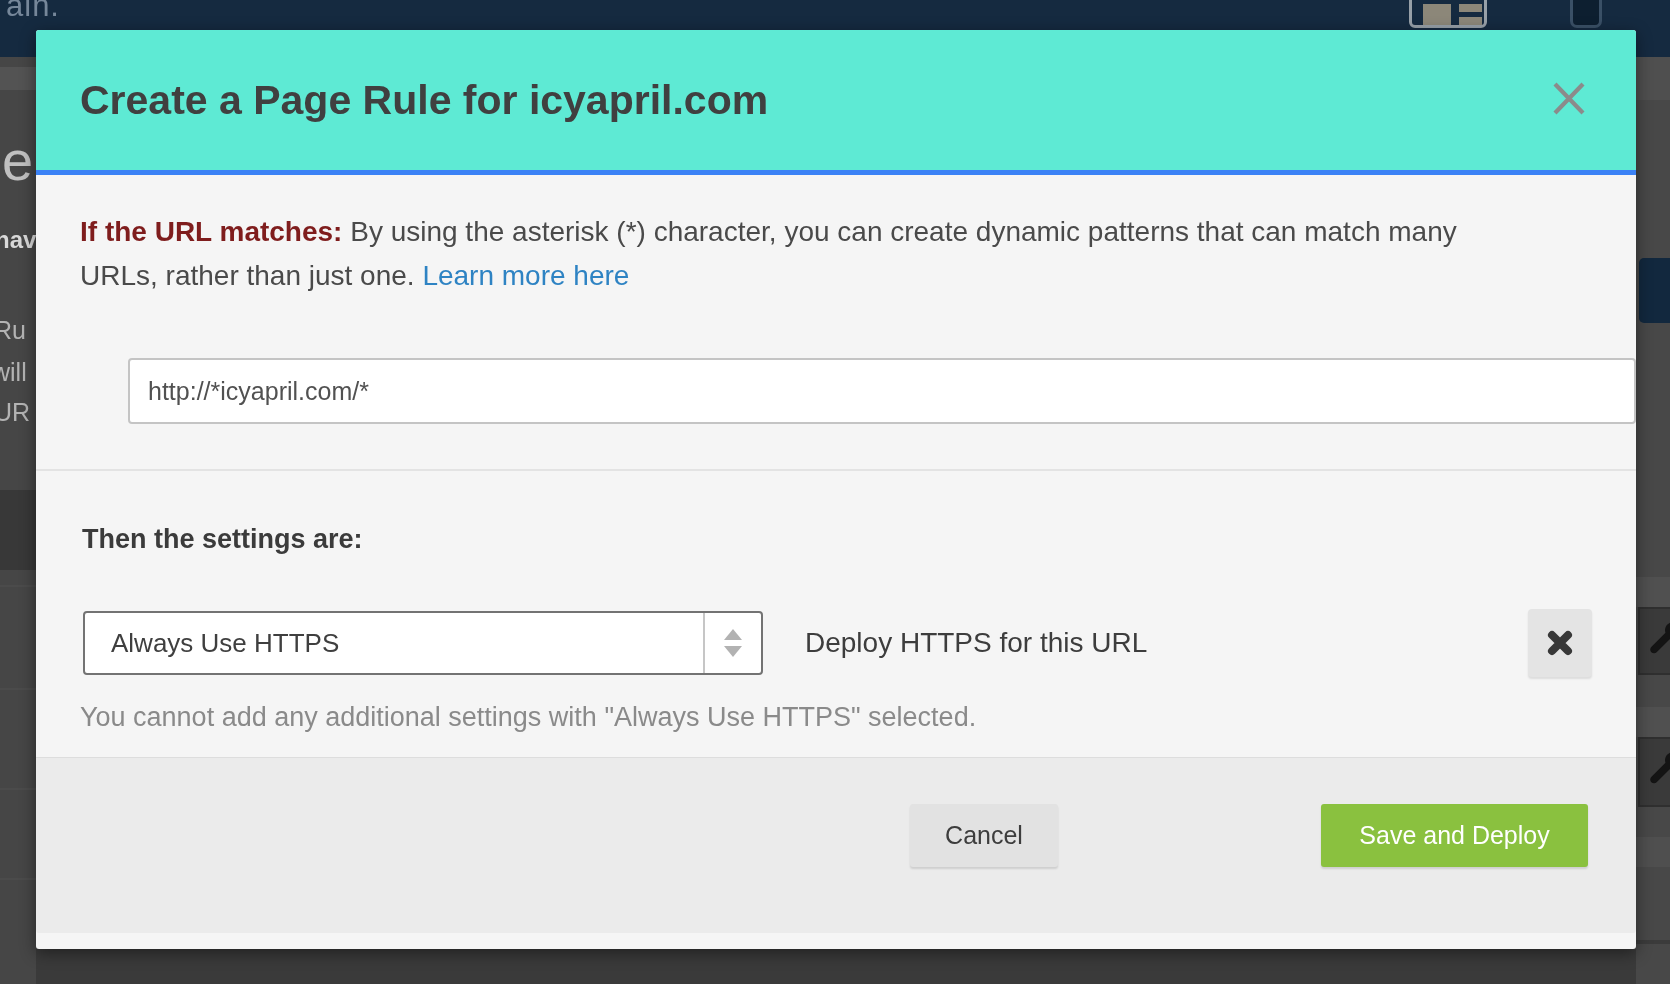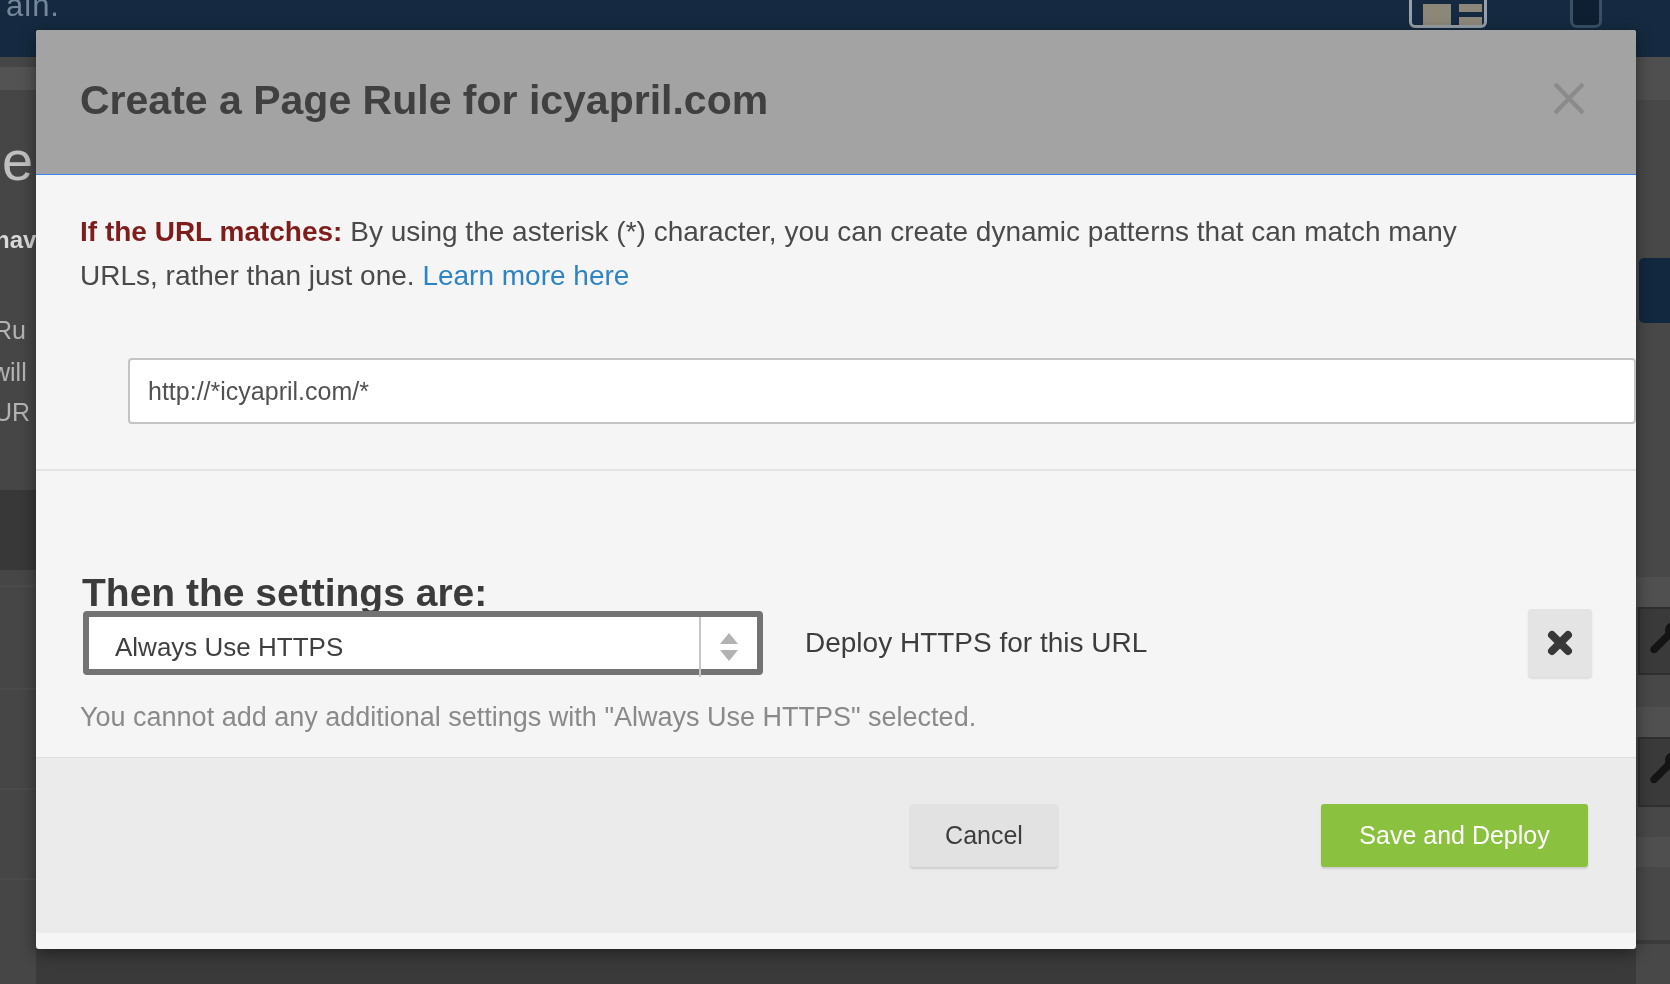--- a/index.html
+++ b/index.html
@@ -41,43 +41,43 @@
   .wb1 { top:550px; height:68px; }
   .wb2 { top:680px; height:70px; }
   .wrench-box svg { position:absolute; left:7px; top:11px; }
 
   .bottom-strip { position:absolute; left:0; bottom:0; width:100%; height:35px; background:#3a3a3a; z-index:0; }
 
   
   .modal { position:absolute; left:36px; top:30px; width:1600px; height:919px;
            background:#f5f5f5; border-radius:3px; box-shadow:0 4px 16px rgba(0,0,0,.45); z-index:2; }
 
-  .modal-header { position:absolute; top:0; left:0; right:0; height:145px; background:#a3a3a3;
-                  border-bottom:1px solid #3b82f6; border-radius:3px 3px 0 0; }
+  .modal-header { position:absolute; top:0; left:0; right:0; height:145px; background:#5eead4;
+                  border-bottom:5px solid #3b82f6; border-radius:3px 3px 0 0; }
   .modal-title { position:absolute; left:44px; top:46px; font-size:41px; line-height:48px; color:#404040; }
   .close-btn { position:absolute; left:1505px; top:40px; width:56px; height:56px; cursor:pointer;
                display:flex; align-items:center; justify-content:center; background:none; border:none; }
 
   .modal-body { position:absolute; top:145px; left:0; right:0; height:618px; }
 
   .url-paragraph { position:absolute; left:44px; top:35px; width:1400px;
                    font-size:28px; line-height:44px; color:#4a4a4a; }
   .url-paragraph b { color:#7f1d1d; }
   .learn-link { color:var(--link-blue,#2e83c3); text-decoration:none; cursor:pointer;text-align:right; }
 
   .url-input { position:absolute; left:47px; top:183px; width:1508px; height:66px;
                background:#fff; border:2px solid #c4c4c4; border-radius:4px;
                font-family:"Liberation Sans", sans-serif; font-size:25px; color:#515151; padding:0 18px; outline:none;margin-left:45px; }
 
   .section-divider { position:absolute; left:0; top:294px; width:100%; height:2px; background:#e3e3e3; }
 
-  .settings-heading { position:absolute; left:46px; top:349px; font-size:39px; font-weight:bold; color:#3b3b3b;margin-top:47px; }
+  .settings-heading { position:absolute; left:46px; top:349px; font-size:27px; font-weight:bold; color:#3b3b3b; }
 
   .setting-select { position:absolute; left:47px; top:436px; width:680px; height:64px;
-                    background:#fff; border:6px solid #737373; border-radius:4px; cursor:pointer; }
+                    background:#fff; border:2px solid #737373; border-radius:4px; cursor:pointer; }
   .setting-select .value { position:absolute; left:26px; top:0; height:60px; line-height:60px; font-size:26px; color:#3f3f3f; }
   .stepper { position:absolute; right:0; top:0; width:58px; height:60px; border-left:2px solid #c6c6c6;
              display:flex; flex-direction:column; align-items:center; justify-content:center; gap:6px; }
   .tri-up   { width:0; height:0; border-left:9px solid transparent; border-right:9px solid transparent; border-bottom:11px solid #b2b2b2; }
   .tri-down { width:0; height:0; border-left:9px solid transparent; border-right:9px solid transparent; border-top:11px solid #b2b2b2; }
 
   .setting-desc { position:absolute; left:769px; top:436px; height:64px; line-height:64px; font-size:28px; color:#3d3d3d; }
 
   .remove-setting-btn { position:absolute; left:1492px; top:434px; width:64px; height:68px;
                         background:#e4e4e4; border:none; border-radius:4px; cursor:pointer;

